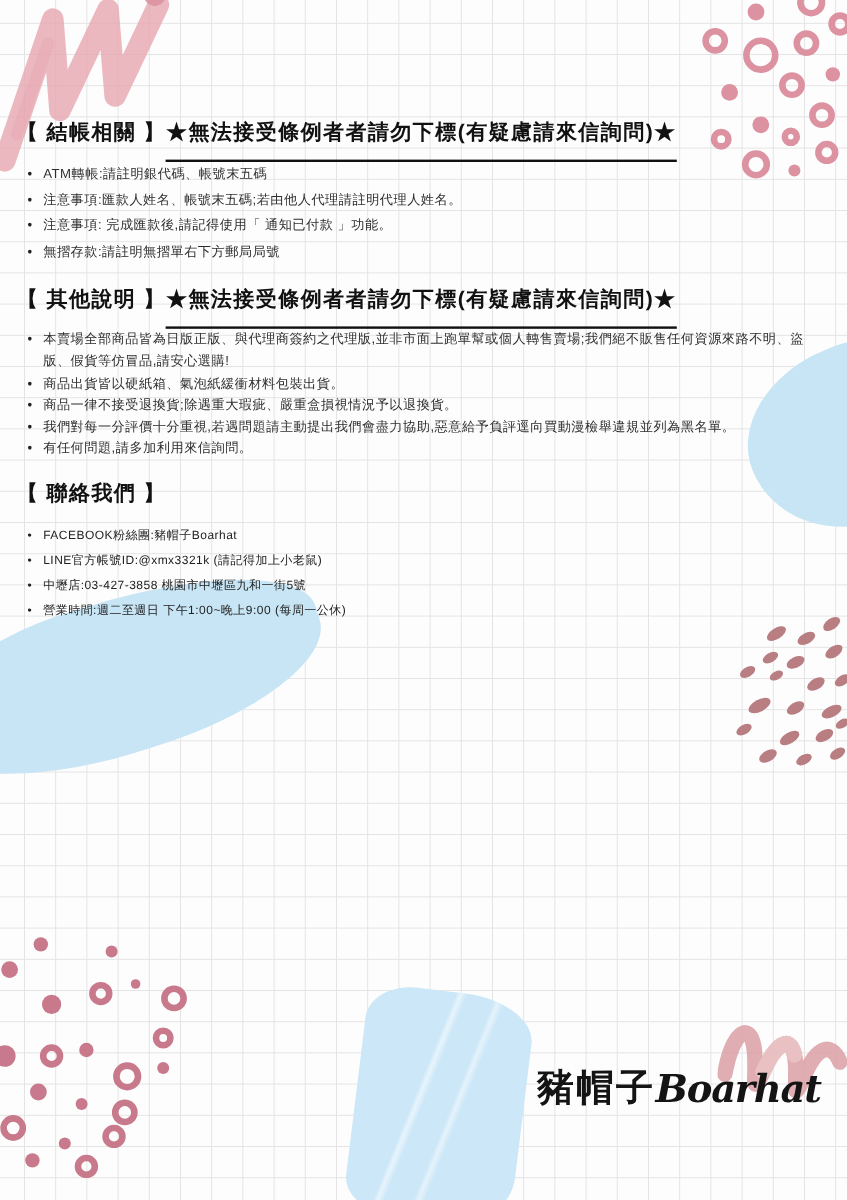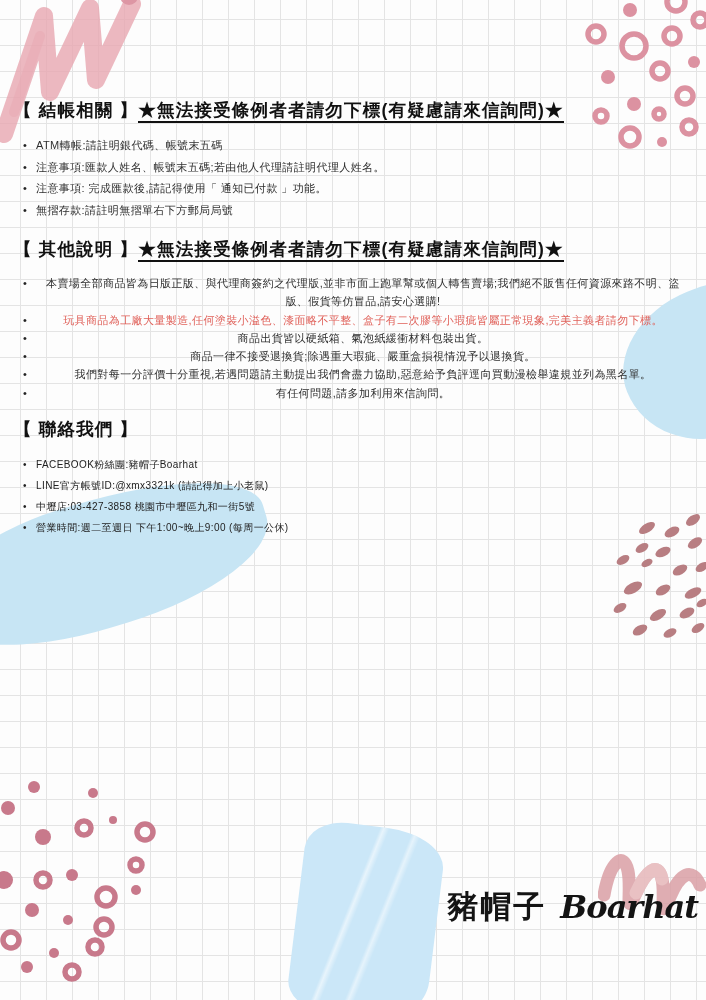--- a/index.html
+++ b/index.html
@@ -18,35 +18,35 @@
       border-radius:45% 55% 50% 50%/55% 45% 50% 50%;}
   #blue-brush-bottom{left:296px;top:826px;width:140px;height:192px;transform:rotate(7deg);
       border-radius:40px 60px 50px 45px/30px 35px 45px 30px;background:#cbe7f8;}
   #blue-brush-bottom::after{content:"";position:absolute;inset:0;border-radius:inherit;
       background:linear-gradient(105deg,transparent 38%,rgba(255,255,255,.55) 40%,transparent 43%,
                  transparent 55%,rgba(255,255,255,.5) 57%,transparent 60%);}
   
   .content{position:absolute;left:0;top:0;width:706px;z-index:2;padding:98px 16px 0 14px;
       box-sizing:border-box;color:#2e2e2e;}
   .section-title{font-size:17.5px;font-weight:bold;color:#111;letter-spacing:1.2px;margin:0 0 13px 0;}
-  .section-title .hl{border-bottom:2px solid #111;padding-bottom:1px;}
+  .section-title .hl{border-bottom:2px solid #111;padding-bottom:13px;}
   ul.notes{margin:0 0 16px 0;padding:0 0 0 22px;list-style:none;}
   ul.notes li{position:relative;letter-spacing:.4px;}
   ul.notes li::before{content:"•";position:absolute;left:-13px;color:#222;}
   ul.s1 li{font-size:11px;line-height:21.5px;}
-  ul.s2{margin-bottom:14px;text-align:center;}
+  ul.s2{margin-bottom:14px;}
   ul.s2 li{font-size:11px;line-height:18.3px;}
   ul.s3 li{font-size:10px;line-height:21px;color:#222;}
   .red{color:#e0615a;}
   h2.contact{margin-top:15px;}
   
-  .logo{position:absolute;right:8px;top:886px;z-index:2;display:flex;align-items:center;color:#141414;}
+  .logo{position:absolute;right:22px;top:886px;z-index:2;display:flex;align-items:center;color:#141414;}
   .logo-cjk{font-size:31px;font-weight:700;letter-spacing:2px;}
   .logo-latin{font-size:32px;font-style:italic;font-weight:600;
-      font-family:"DejaVu Serif","Liberation Serif",serif;letter-spacing:-1px;margin-left:14px;}
+      font-family:"DejaVu Serif","Liberation Serif",serif;letter-spacing:-1px;}
 </style>
 </head>
 <body>
 
 <div id="page">
 
   <svg class="decor" style="left:-8px;top:-6px;" width="168" height="152" viewBox="0 0 168 152">
     <g fill="none" stroke-linecap="round" stroke-linejoin="round" stroke="#e8a8b2">
       <path d="M12,140 L52,22 L58,98 L98,14 L104,86 L140,10" stroke-width="18" opacity="0.82"></path>
       <path d="M22,118 L48,42" stroke-width="10" opacity="0.5"></path>
@@ -145,21 +145,20 @@
     <ul class="notes s1">
       <li><span>ATM轉帳:請註明銀代碼、帳號末五碼</span></li>
       <li><span>注意事項:匯款人姓名、帳號末五碼;若由他人代理請註明代理人姓名。</span></li>
       <li><span>注意事項: 完成匯款後,請記得使用「 通知已付款 」功能。</span></li>
       <li><span>無摺存款:請註明無摺單右下方郵局局號</span></li>
     </ul>
 
     <h2 class="section-title"><span>【 其他說明 】</span><span class="hl">★無法接受條例者者請勿下標(有疑慮請來信詢問)★</span></h2>
     <ul class="notes s2">
       <li><span>本賣場全部商品皆為日版正版、與代理商簽約之代理版,並非市面上跑單幫或個人轉售賣場;我們絕不販售任何資源來路不明、盜版、假貨等仿冒品,請安心選購!</span></li>
-      <li class="red"><span>玩具商品為工廠大量製造,任何塗裝小溢色、漆面略不平整、盒子有二次膠等小瑕疵皆屬正常現象,完美主義者請勿下標。</span></li>
       <li><span>商品出貨皆以硬紙箱、氣泡紙緩衝材料包裝出貨。</span></li>
       <li><span>商品一律不接受退換貨;除遇重大瑕疵、嚴重盒損視情況予以退換貨。</span></li>
       <li><span>我們對每一分評價十分重視,若遇問題請主動提出我們會盡力協助,惡意給予負評逕向買動漫檢舉違規並列為黑名單。</span></li>
       <li><span>有任何問題,請多加利用來信詢問。</span></li>
     </ul>
 
     <h2 class="section-title contact"><span>【 聯絡我們 】</span></h2>
     <ul class="notes s3">
       <li><span>FACEBOOK粉絲團:豬帽子Boarhat</span></li>
       <li><span>LINE官方帳號ID:@xmx3321k (請記得加上小老鼠)</span></li>

